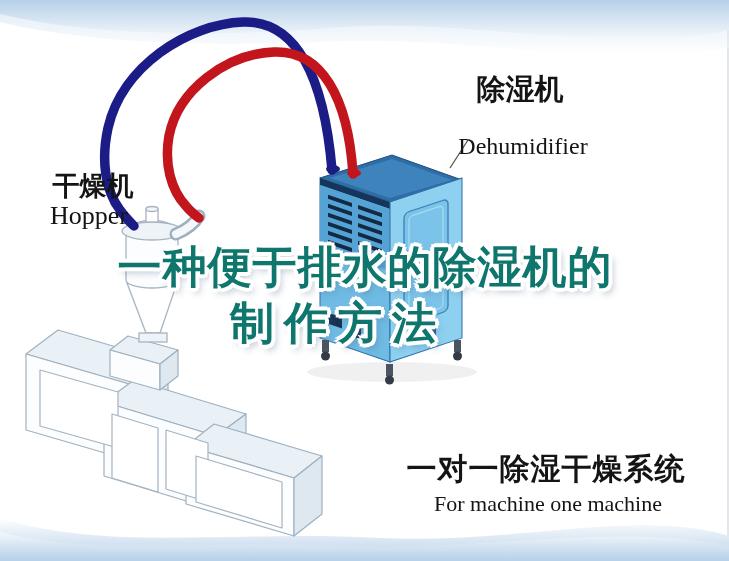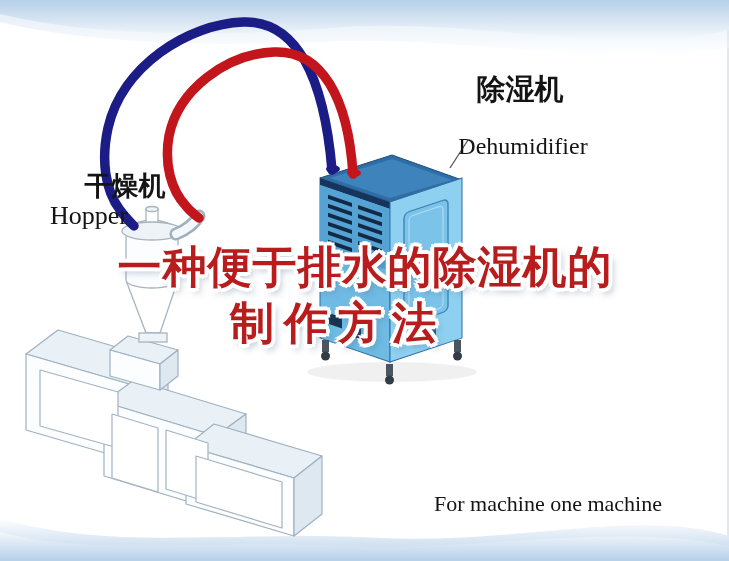--- a/index.html
+++ b/index.html
@@ -7,27 +7,27 @@
     position:relative;width:729px;height:561px;background:#ffffff;overflow:hidden;
     font-family:"Liberation Sans",sans-serif;
     box-shadow:inset -2px -2px 0 #e4e6e8, inset 0 -2px 0 #e4e6e8;
   }
   .stage svg{position:absolute;left:0;top:0;}
   .label{position:absolute;transform:translateX(-50%);white-space:nowrap;line-height:1.1;}
   .cn{font-weight:bold;color:#141414;}
   .serif{font-family:"Liberation Serif",serif;color:#141414;}
   .lbl-dehum-cn{left:520px;top:74px;font-size:29px;}
   .lbl-dehum-en{left:523px;top:110px;font-size:24px;margin-top:23px;}
-  .lbl-hopper-cn{left:93px;top:172px;font-size:27px;margin-left:32px;}
+  .lbl-hopper-cn{left:93px;top:172px;font-size:27px;}
   .lbl-hopper-en{left:89px;top:202px;font-size:26px;}
   .cap-cn{left:546px;top:452px;font-size:30px;letter-spacing:1px;}
   .cap-en{left:548px;top:492px;font-size:22px;}
   .title-line{
     position:absolute;transform:translateX(-50%);white-space:nowrap;
-    font-weight:bold;color:#b91c1c;font-size:44px;
+    font-weight:bold;color:#0f766e;font-size:44px;
     text-shadow:
       -3px -3px 0 #fff, 3px -3px 0 #fff, -3px 3px 0 #fff, 3px 3px 0 #fff,
       -4px 0 0 #fff, 4px 0 0 #fff, 0 -4px 0 #fff, 0 4px 0 #fff,
       4px 5px 7px rgba(70,100,130,0.45);
   }
   .title-1{left:365px;top:238px;letter-spacing:1px;}
   .title-2{left:338px;top:294px;letter-spacing:10px;}
 </style>
 </head>
 <body>
@@ -150,15 +150,16 @@
 
   <div class="label cn lbl-dehum-cn">除湿机</div>
   <div class="label serif lbl-dehum-en">Dehumidifier</div>
 
   <div class="label cn lbl-hopper-cn">干燥机</div>
   <div class="label serif lbl-hopper-en">Hopper</div>
 
   <div class="title-line title-1">一种便于排水的除湿机的</div>
   <div class="title-line title-2">制作方法</div>
 
+  <div class="label cn cap-cn">一对一除湿干燥系统</div>
   <div class="label serif cap-en">For machine one machine</div>
 
 </div>
 
 </body></html>

